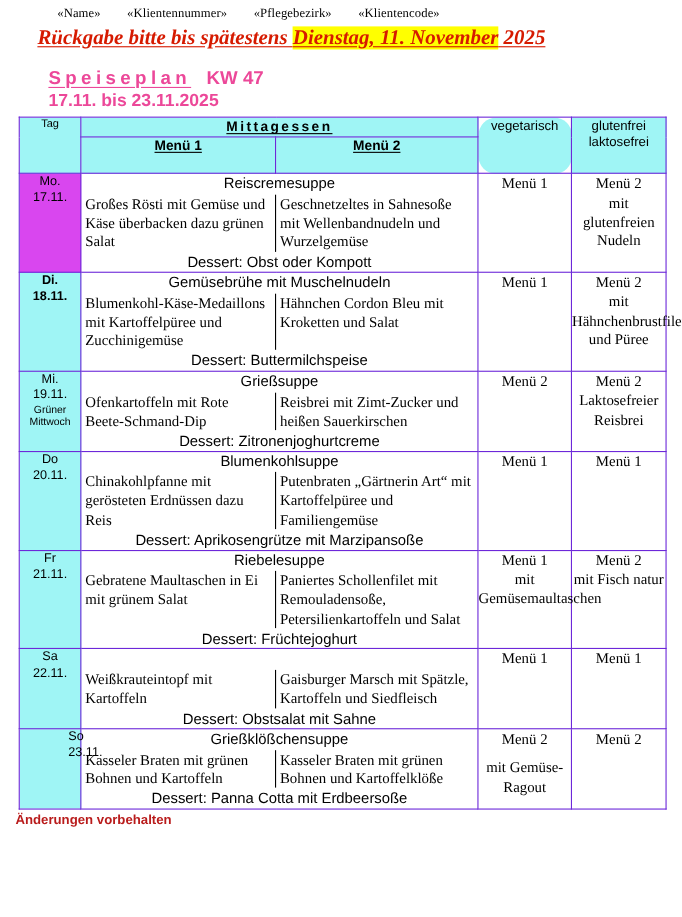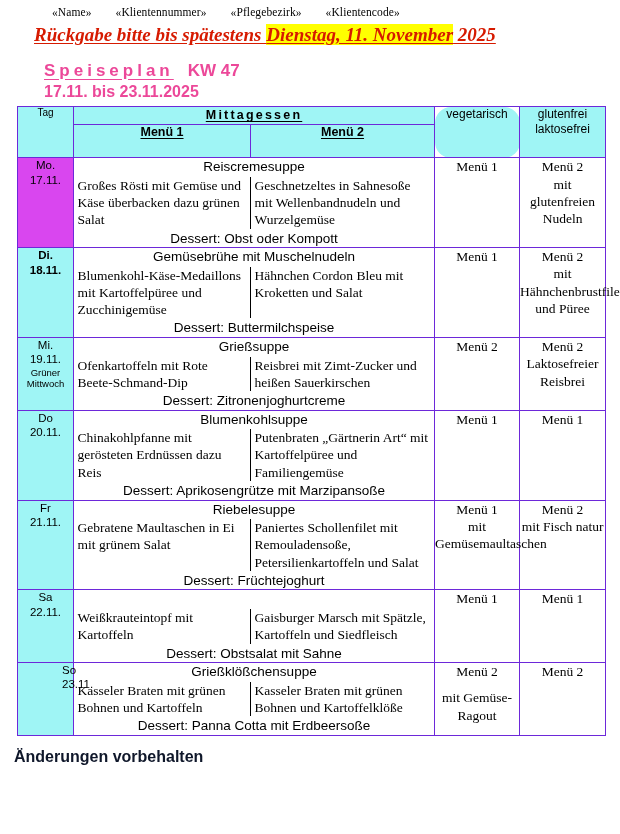--- a/index.html
+++ b/index.html
@@ -216,26 +216,26 @@
     font-family: "Liberation Serif", serif;
     font-size: 13.5px;
     line-height: 1.28;
     padding-top: 3px;
     background: #fff;
   }
   .opt-cell .gap { display: block; height: 9px; }
 
   
   .footer {
-    margin-top: 12px;
+    margin-top: 2px;
     margin-left: 14px;
     font-family: "Liberation Sans", sans-serif;
     font-weight: bold;
-    font-size: 16px;
-    color: #0f172a;
+    font-size: 12px;
+    color: #b91c1c;
   }
 </style>
 </head>
 <body>
 
 <div class="page">
 
   <div class="mergeline">
     <span class="mf">«Name»</span><span class="mf">«Klientennummer»</span><span class="mf">«Pflegebezirk»</span><span class="mf">«Klientencode»</span>
   </div>

